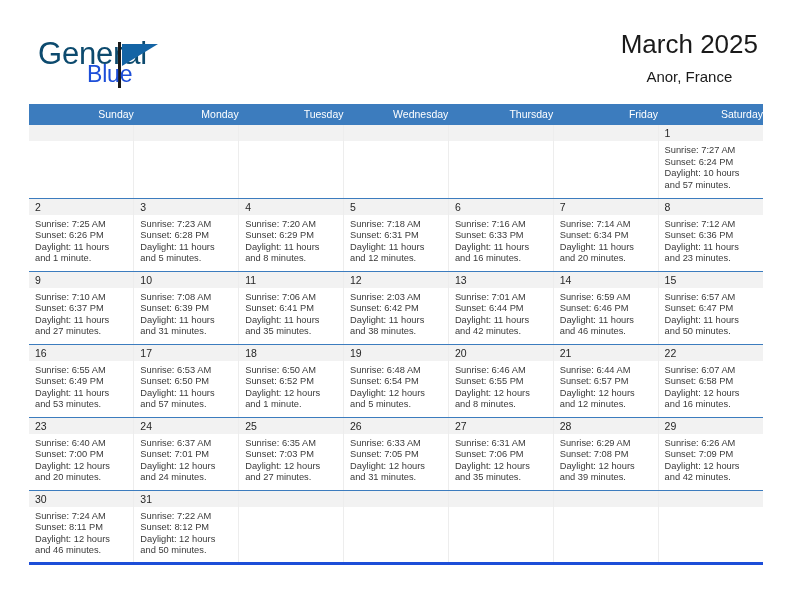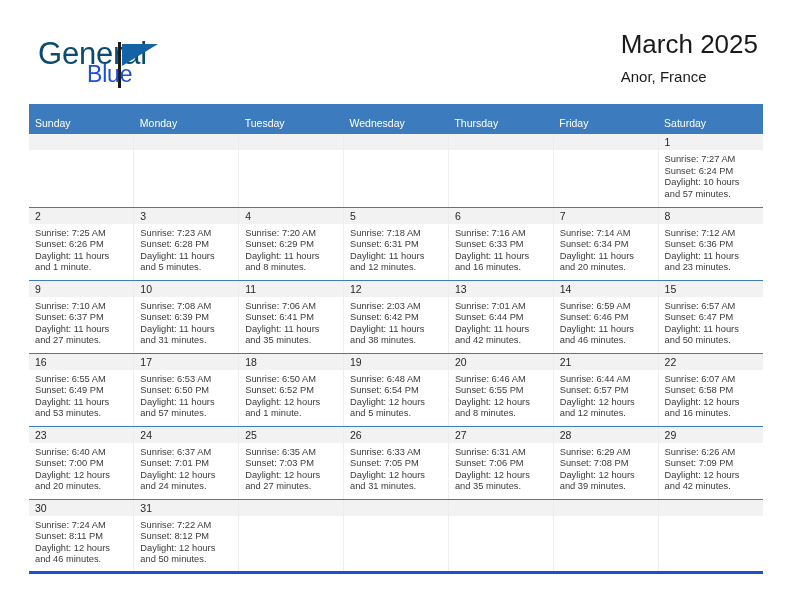--- a/index.html
+++ b/index.html
@@ -68,21 +68,21 @@
     top: 6px;
     width: 3px;
     height: 46px;
     background: #1a1a1a;
   }
 
   .title-block {
     position: absolute;
     right: 34px;
     top: 28px;
-    text-align: left;
+    text-align: center;
   }
   .month-title {
     font-size: 26px;
     color: #1a1a1a;
     line-height: 32px;
     white-space: nowrap;
     font-family: "Liberation Sans", sans-serif;
   }
   .location {
     font-size: 15px;
@@ -101,22 +101,22 @@
     width: 734px;
     border-collapse: collapse;
     table-layout: fixed;
   }
 
   .calendar th {
     background: #3c7cbe;
     color: #ffffff;
     font-size: 10.5px;
     font-weight: normal;
-    text-align: left;
-    padding: 13px 0 5px 6px;
+    text-align: right;
+    padding: 3px 0 5px 6px;
     height: 21px;
     font-family: "Liberation Sans", sans-serif;
     border: none;
   }
 
   .calendar td {
     width: 104.85px;
     height: 73px;
     vertical-align: top;
     padding: 0;

